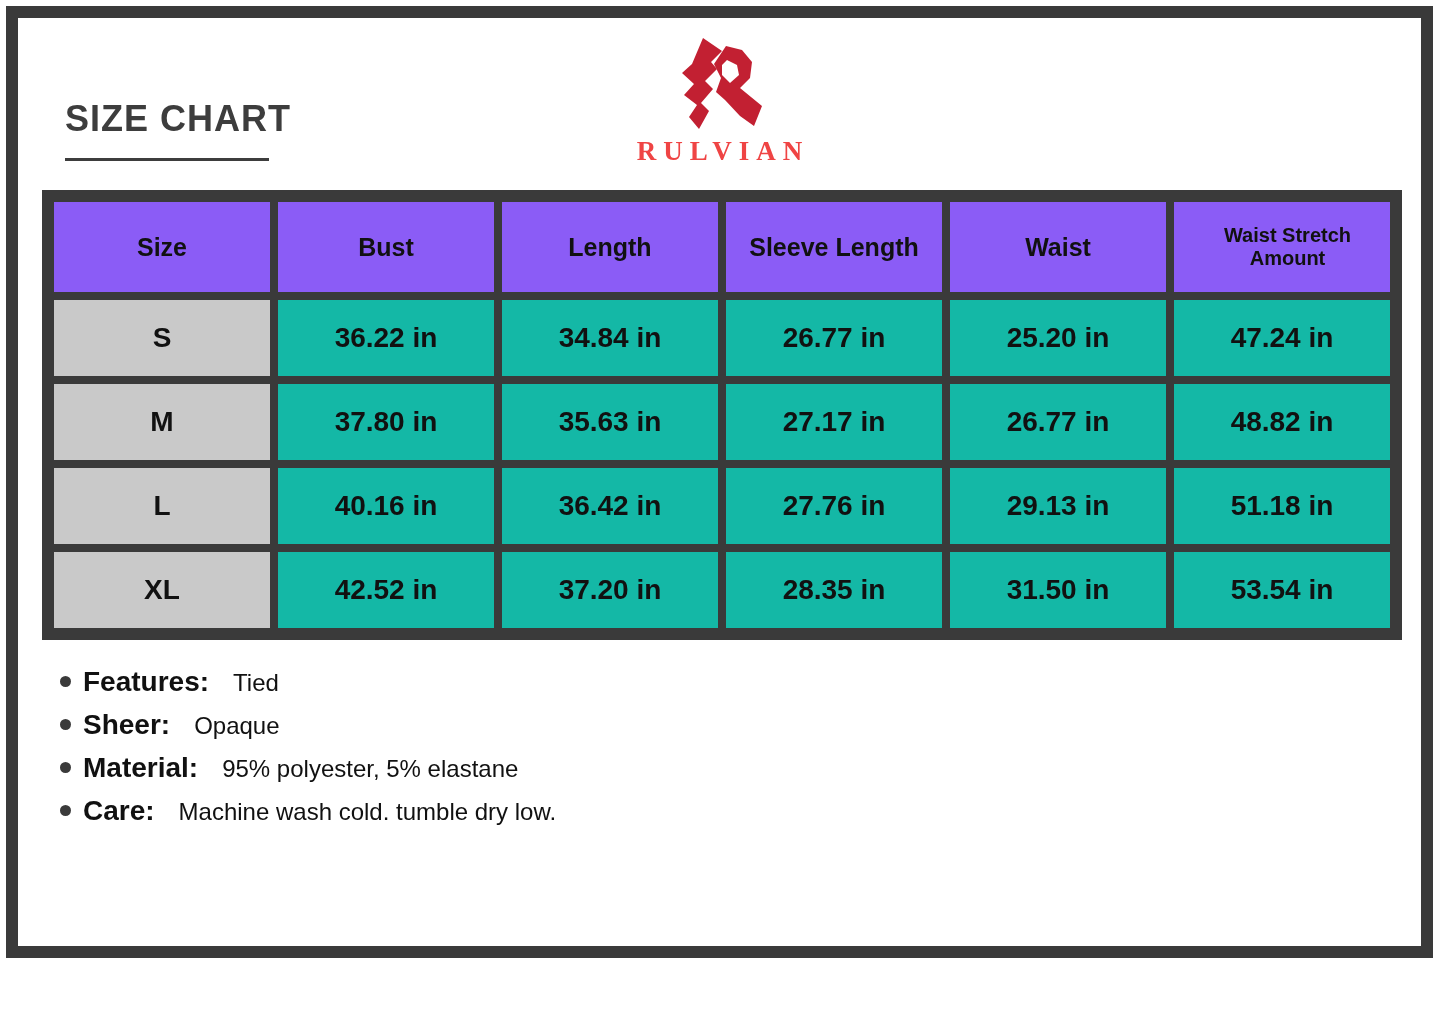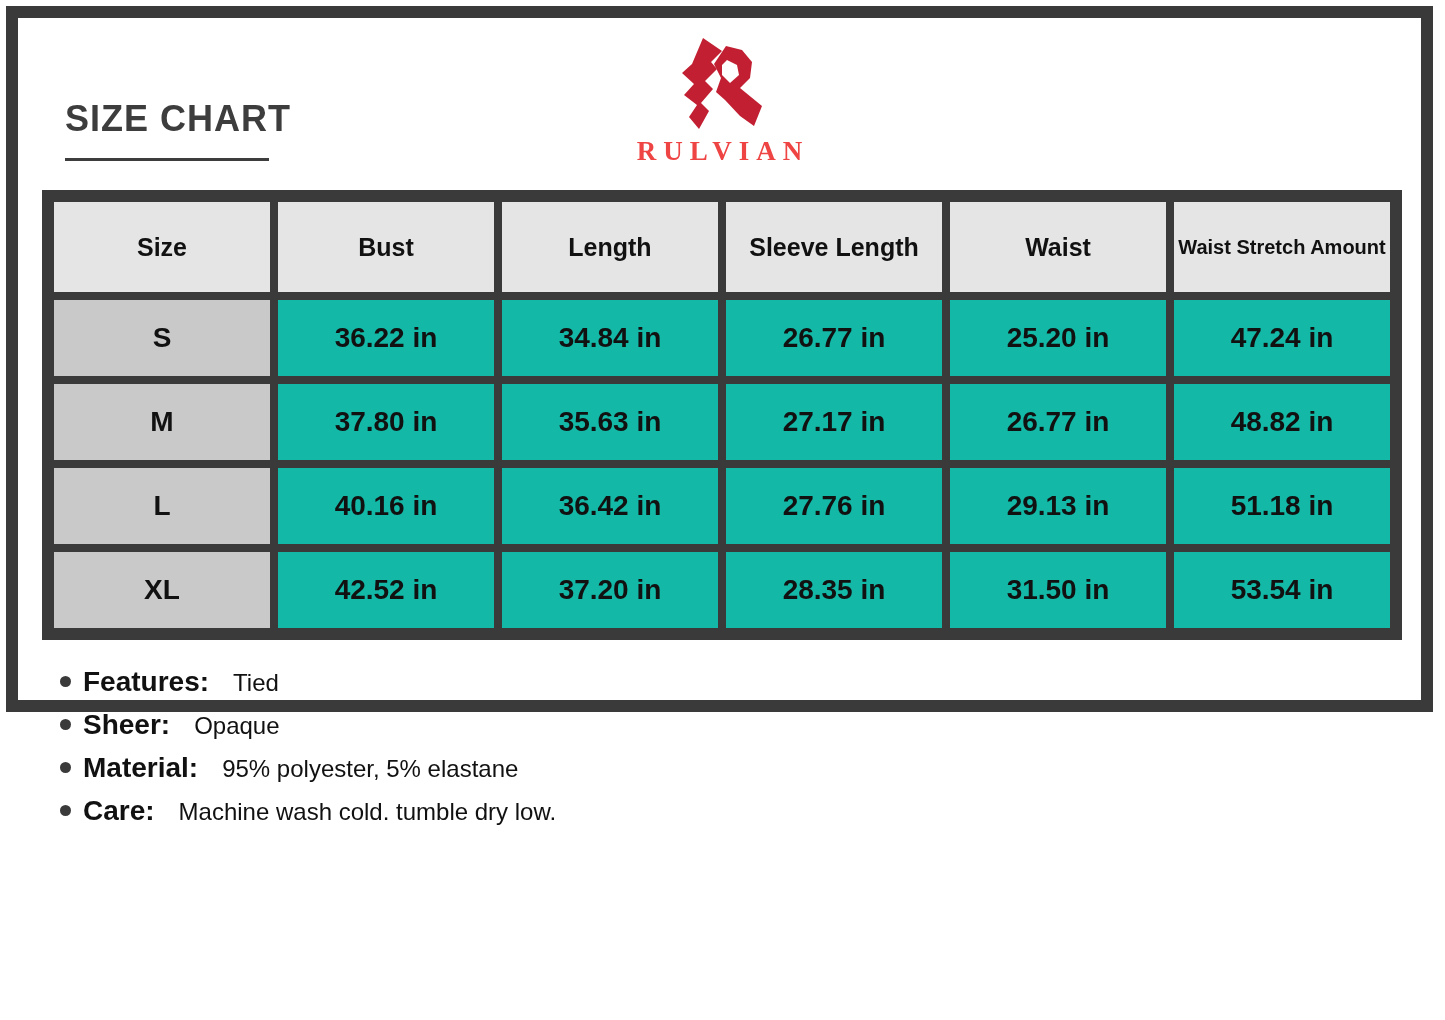--- a/index.html
+++ b/index.html
@@ -1,21 +1,21 @@
 <!DOCTYPE html>
 <html><head>
 <meta charset="utf-8">
 <style>
   html,body{margin:0;padding:0;}
   body{
     width:1445px;height:1020px;position:relative;background:#ffffff;
     font-family:"Liberation Sans",sans-serif;overflow:hidden;
   }
   .frame{
-    position:absolute;left:6px;top:6px;width:1427px;height:706px;
+    position:absolute;left:6px;top:6px;width:1427px;height:952px;
     box-sizing:border-box;border:12px solid #3a3a3a;background:#ffffff;
   }
   
   .title-block{position:absolute;left:47px;top:80px;}
   .page-title{
     font-size:36px;font-weight:bold;color:#3d3d3d;letter-spacing:1px;
   }
   .title-underline{width:204px;border-top:3px solid #3d3d3d;margin-top:18px;}
   
   .logo-block{
@@ -27,24 +27,24 @@
     font-family:"Liberation Serif",serif;font-weight:bold;font-size:27px;
     color:#ef4444;letter-spacing:7px;padding-left:7px;margin-top:2px;
   }
   
   .size-table{
     position:absolute;left:24px;top:172px;width:1360px;
     border-collapse:separate;border-spacing:8px;background:#3a3a3a;
     border:4px solid #3a3a3a;table-layout:fixed;
   }
   .size-table th{
-    background:#e5e5e5;height:88px;font-size:25px;font-weight:bold;
+    background:#8b5cf6;height:88px;font-size:25px;font-weight:bold;
     color:#111111;text-align:center;vertical-align:middle;
   }
-  .size-table th.small-head{font-size:20px;}
+  .size-table th.small-head{font-size:20px;padding-left:12px;}
   .size-table td{
     background:#14b8a6;height:74px;text-align:center;vertical-align:middle;
     font-size:28px;font-weight:bold;color:#111111;
   }
   .size-table td.size-col{background:#c9c9c9;}
   
   .details{position:absolute;left:42px;top:648px;}
   .detail-item{display:flex;align-items:baseline;margin-bottom:13px;height:30px;}
   .bullet-dot{
     width:11px;height:11px;border-radius:50%;background:#3a3a3a;

